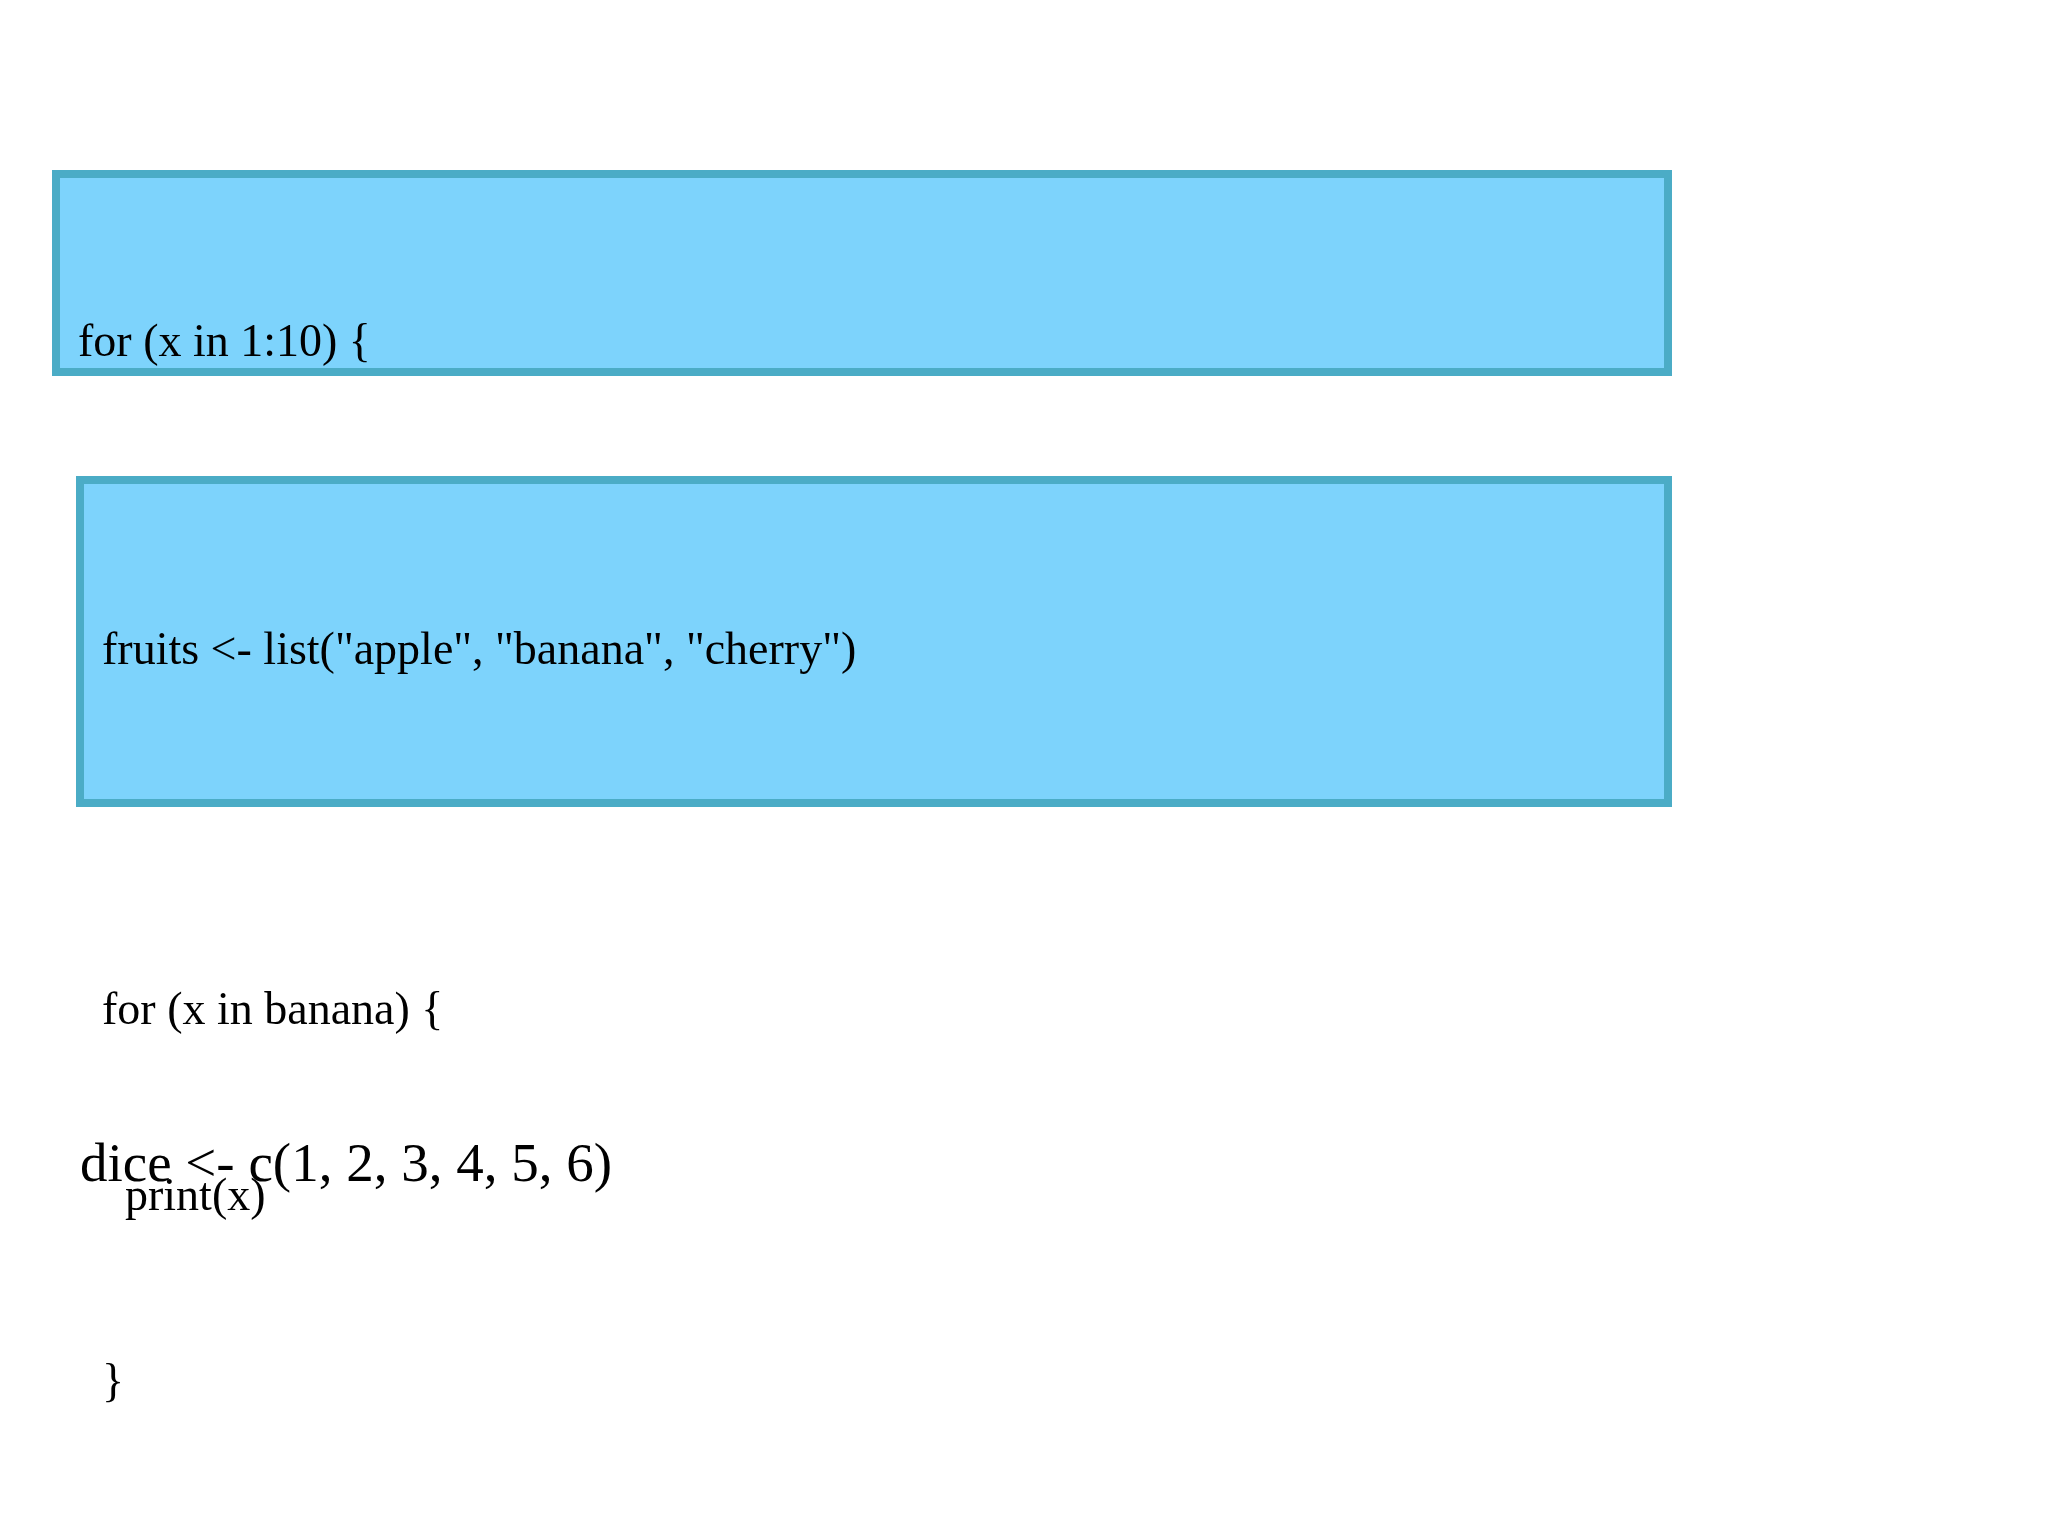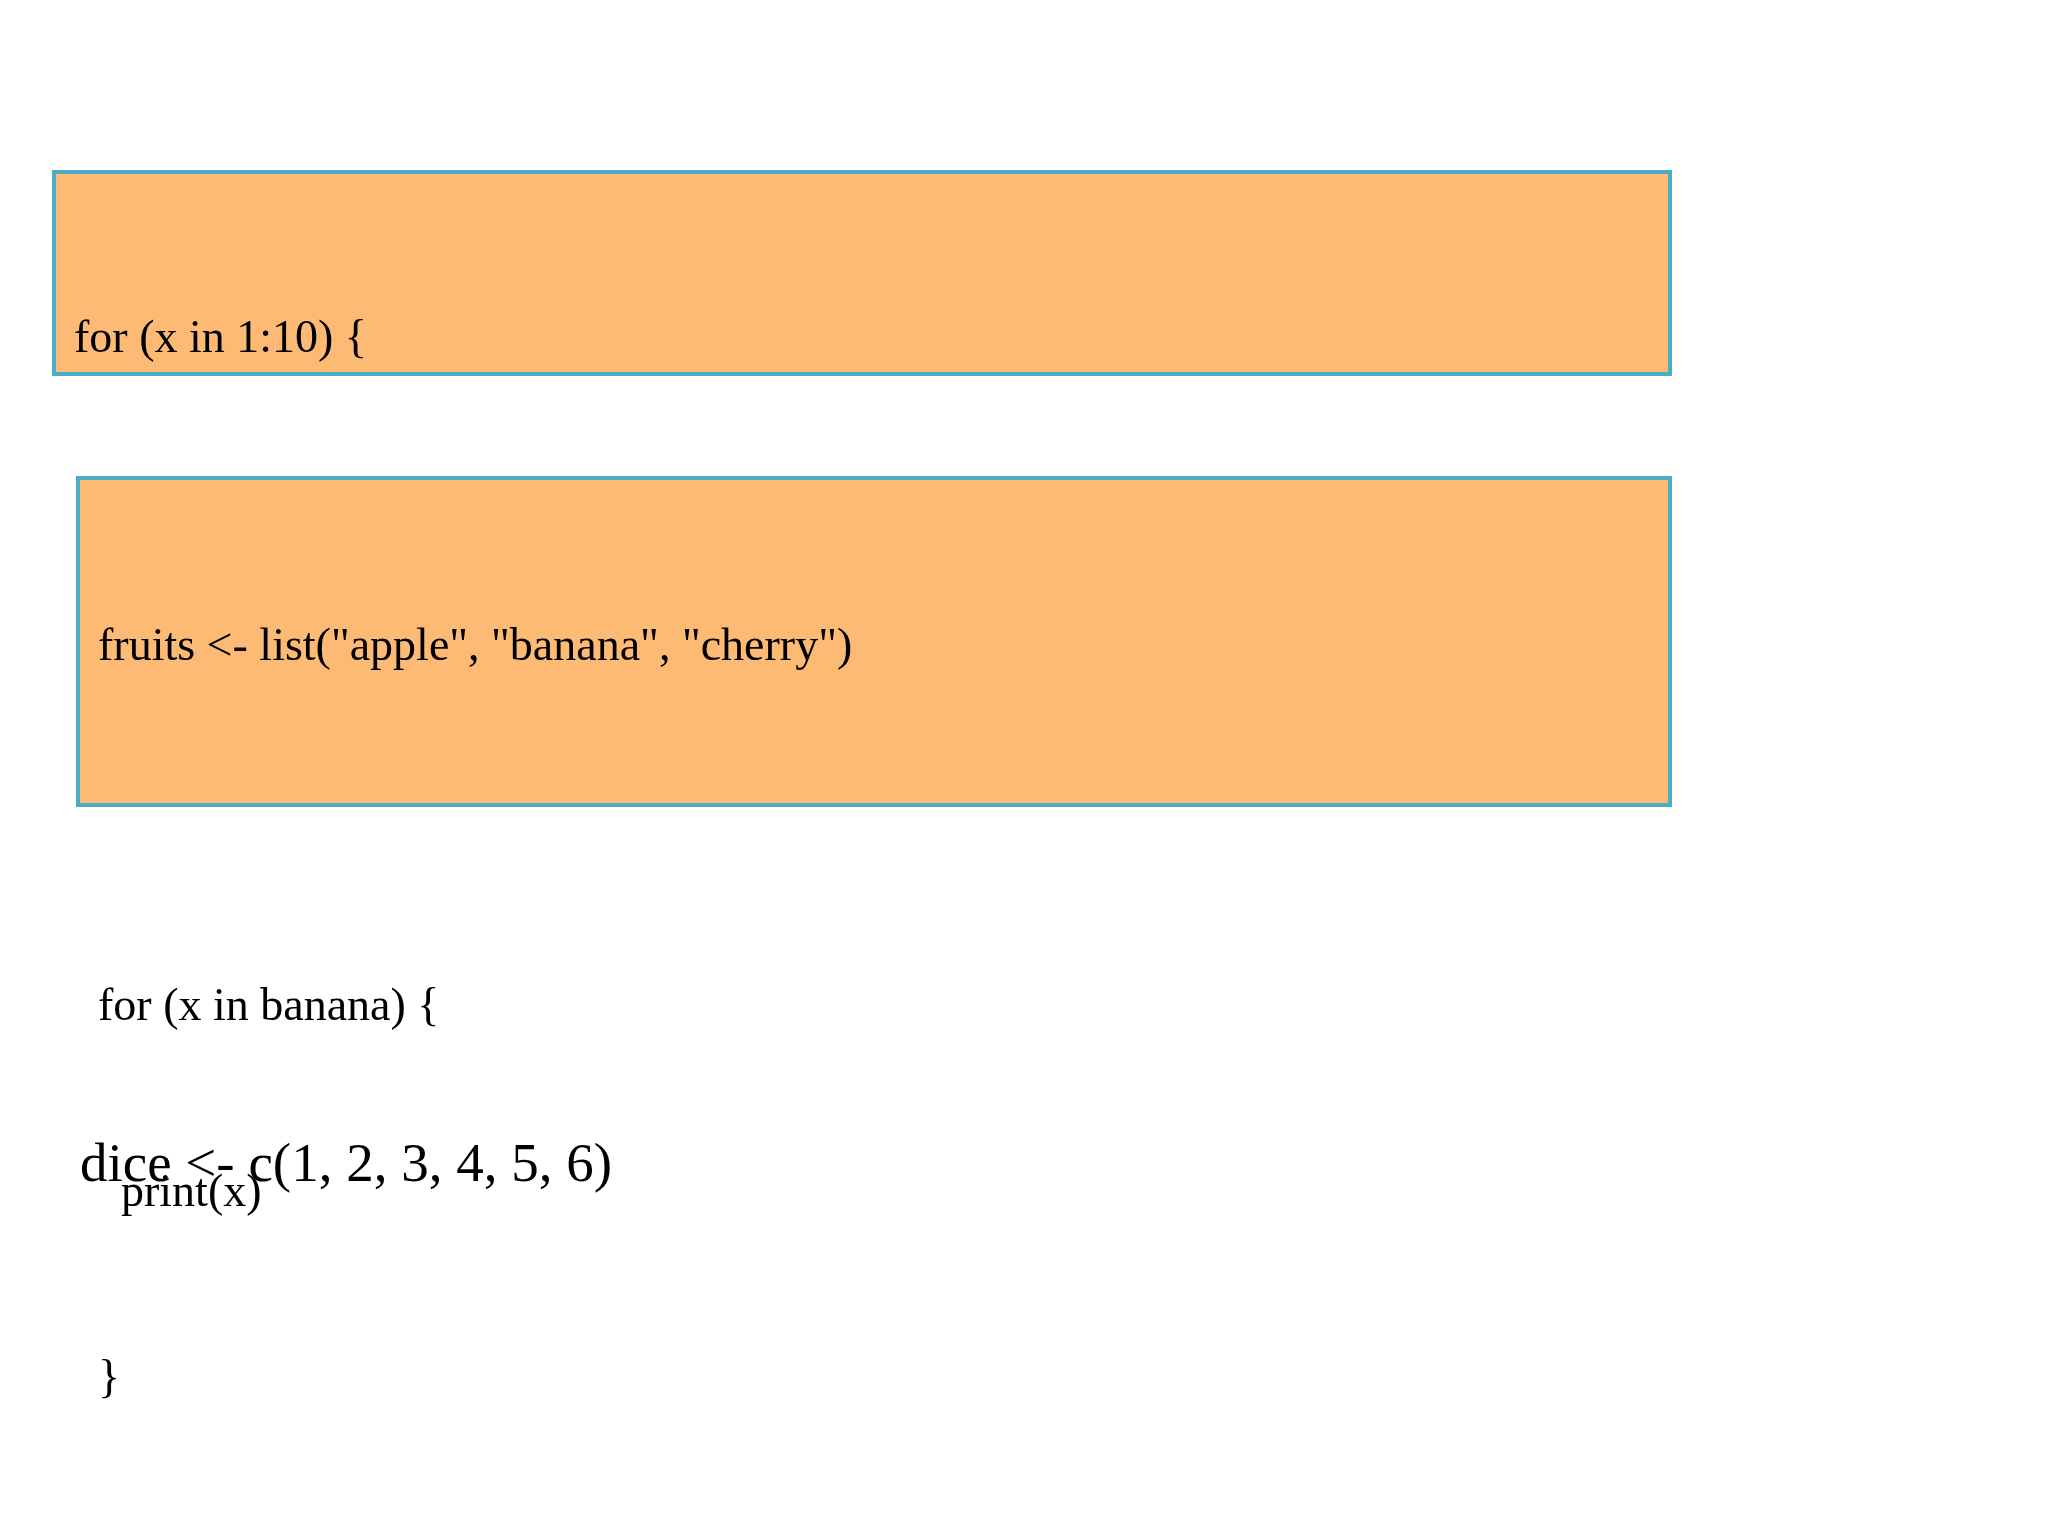--- a/index.html
+++ b/index.html
@@ -15,22 +15,22 @@
     background: #ffffff;
     overflow: hidden;
     font-family: "Liberation Serif", "DejaVu Serif", serif;
     color: #000000;
   }
 
   
   .code-box {
     position: absolute;
     box-sizing: border-box;
-    background: #fdba74;
-    border: 4px solid #be185d;
+    background: #7dd3fc;
+    border: 8px solid #be185d;
   }
   #code-box-1 {
     left: 52px;
     top: 170px;
     width: 1620px;
     height: 206px;
   }
   #code-box-2 {
     left: 76px;
     top: 476px;

